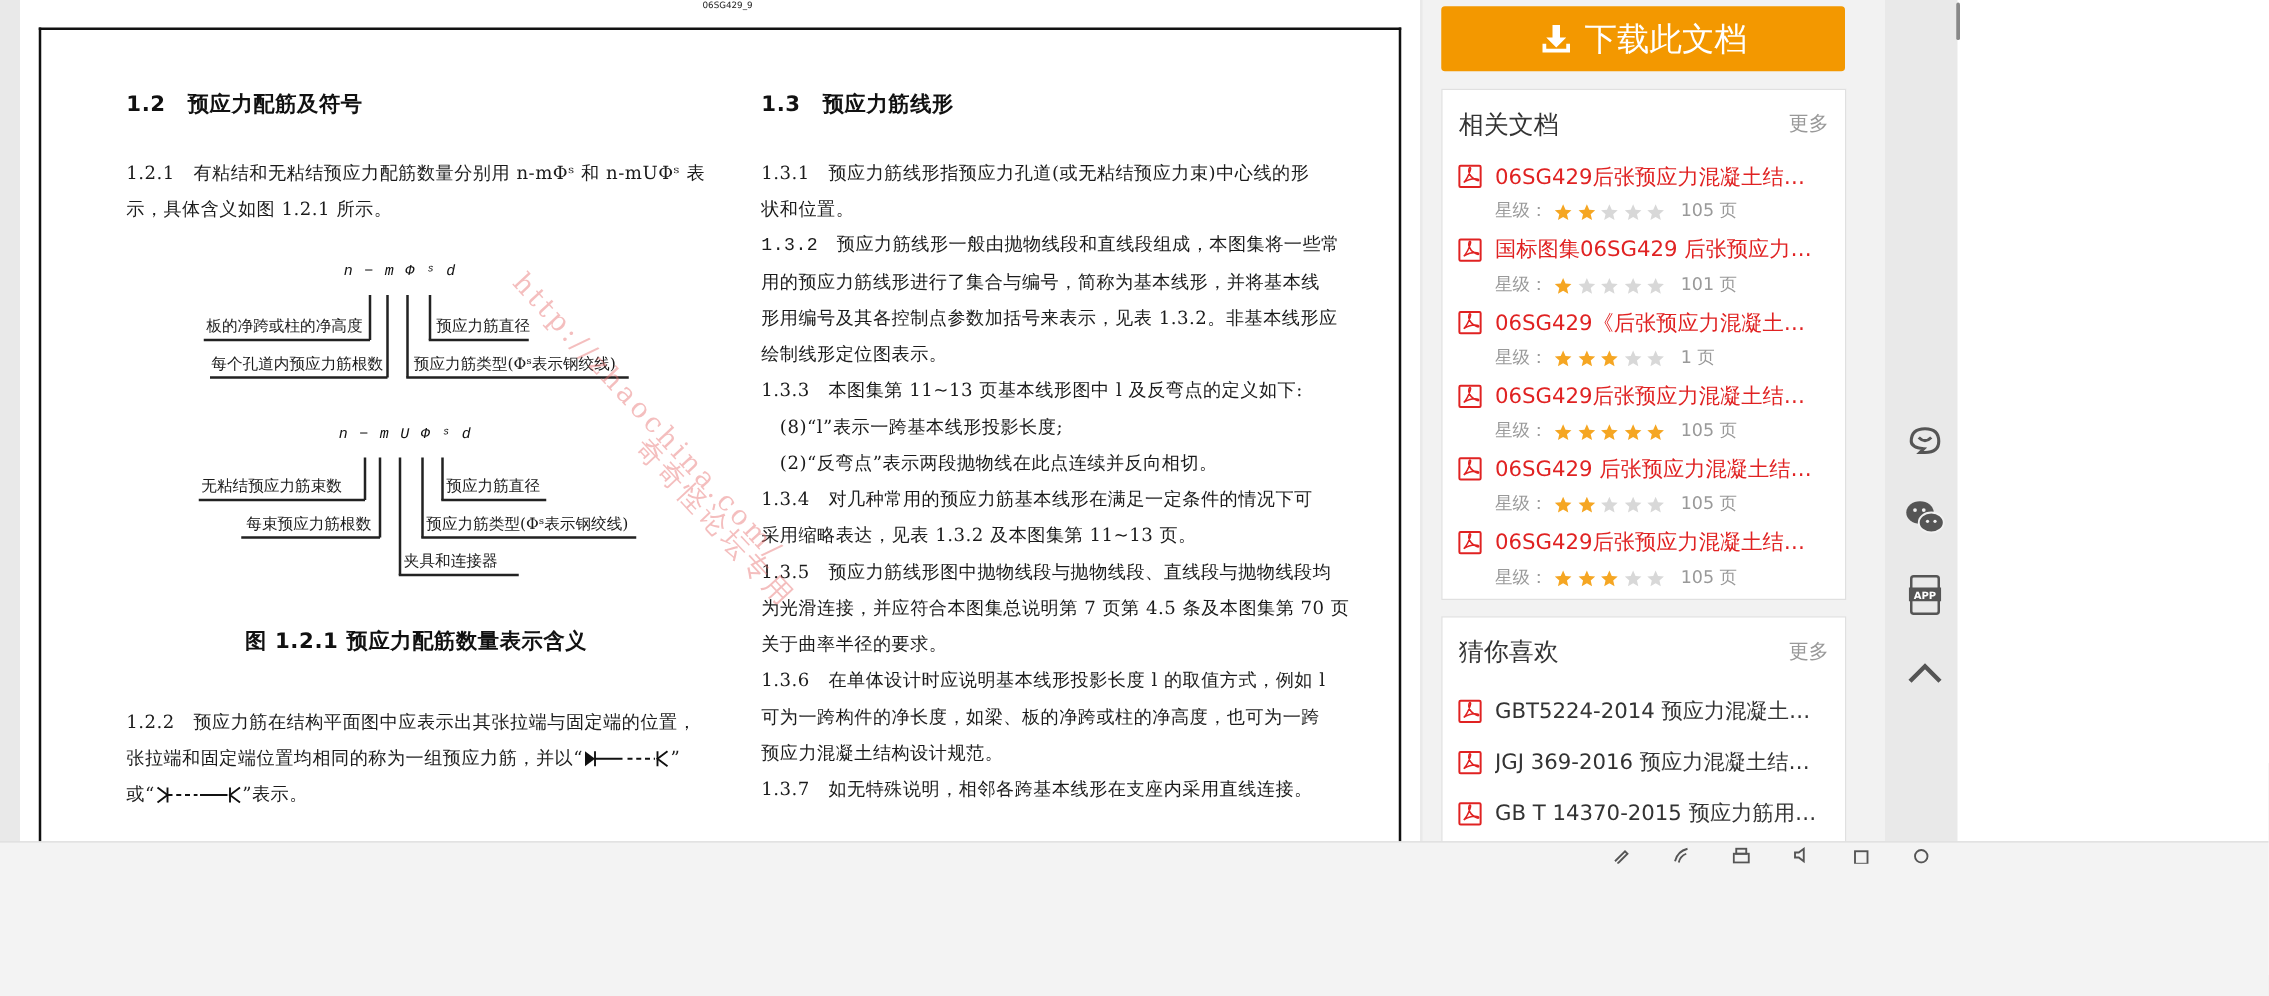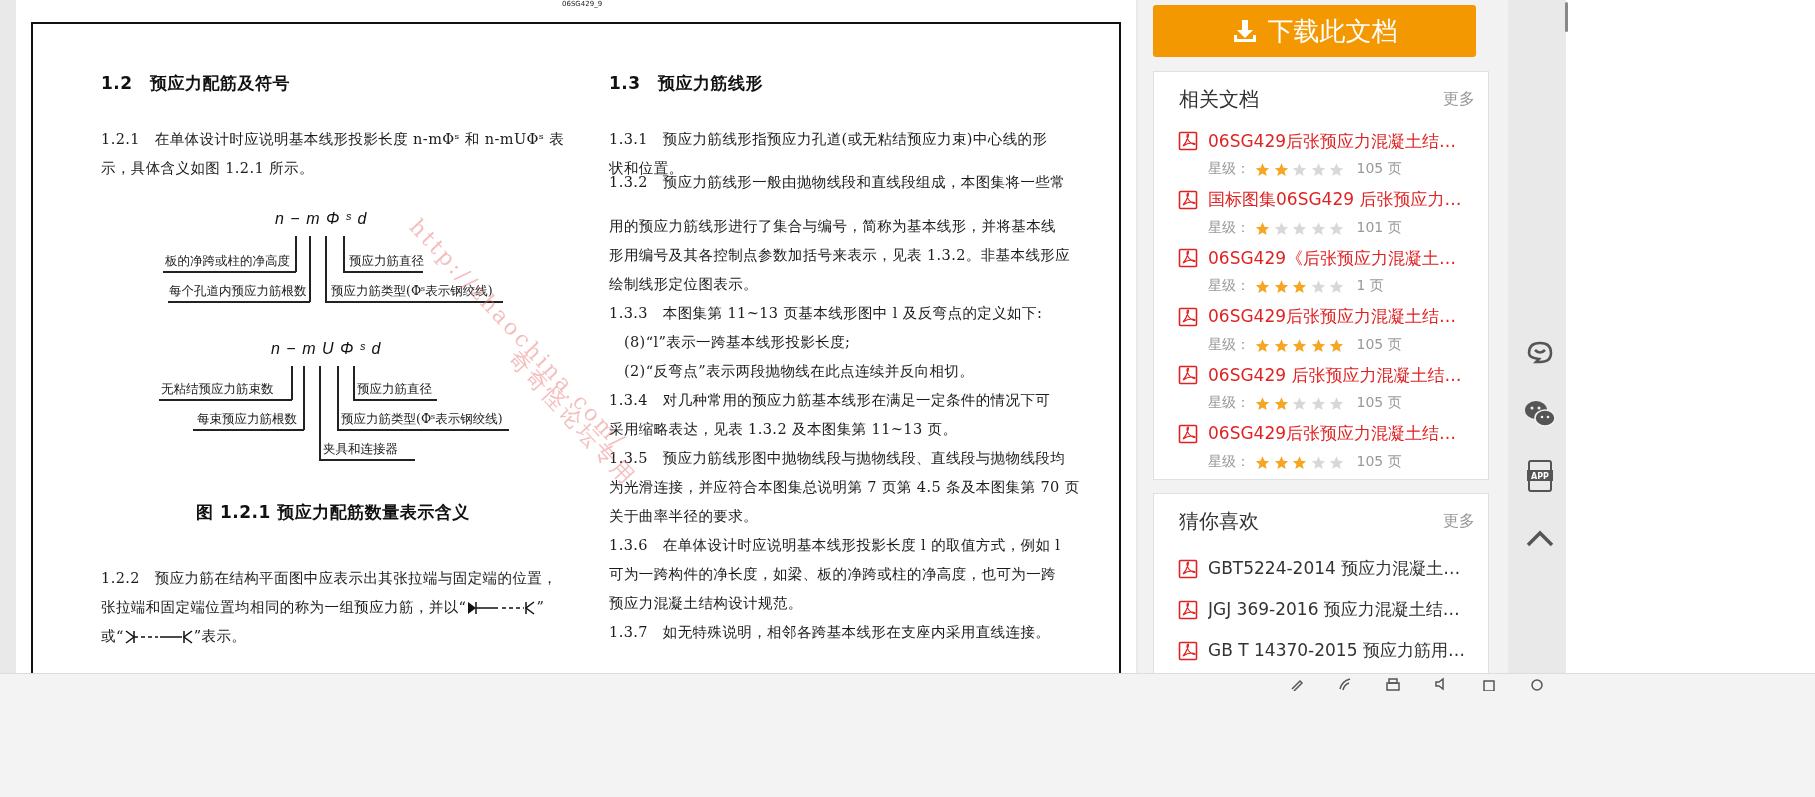--- a/index.html
+++ b/index.html
@@ -12,21 +12,21 @@
   .viewer { position:absolute; left:0; top:0; width:1138px; height:780px; background:#e9e9e9; }
   .page-strip { position:absolute; left:16px; top:0; width:1120px; height:780px; background:#ffffff; }
   .page-label { position:absolute; left:546px; top:0; font-size:7px; color:#222; font-family:"DejaVu Sans", sans-serif; }
   .page-frame {
     position:absolute; left:15px; top:22px; width:1086px; height:680px;
     border:2px solid #111; border-bottom:none; background:#fff;
   }
   .doc { font-family:"DejaVu Serif", serif; color:#1a1a1a; }
   .sec-title { position:absolute; font-family:"DejaVu Sans", sans-serif; font-size:17px; font-weight:bold; color:#111; letter-spacing:0.5px; }
   .para { position:absolute; font-size:14.5px; line-height:29px; color:#1b1b1b; letter-spacing:0.4px; }
-  .formula { position:absolute; font-family:Liberation Sans, sans-serif; font-style:italic; font-size:16px; color:#111; letter-spacing:1px; }
+  .formula { position:absolute; font-family:Liberation Mono, monospace; font-style:italic; font-size:12px; color:#111; letter-spacing:1px; }
   .dlabel { position:absolute; font-size:12.5px; color:#1b1b1b; white-space:nowrap; }
   .line { position:absolute; background:#222; }
   .fig-caption { position:absolute; font-family:"DejaVu Sans", sans-serif; font-size:17px; font-weight:bold; color:#111; letter-spacing:0.5px; }
   .watermark {
     position:absolute; left:405px; top:360px; transform:rotate(47deg); transform-origin:left top;
     font-size:22px; color:rgba(230,110,110,0.45); letter-spacing:3px; white-space:nowrap; font-family:"DejaVu Serif", serif;
   }
   .watermark2 {
     position:absolute; left:505px; top:352px; transform:rotate(47deg); transform-origin:left top;
     font-size:22px; color:rgba(230,110,110,0.45); letter-spacing:3px; white-space:nowrap; font-family:"DejaVu Serif", serif;
@@ -34,21 +34,21 @@
   .symbol { display:inline-block; vertical-align:middle; }
 
   
   .sidebar { position:absolute; left:1138px; top:0; width:370px; height:780px; background:#f2f2f2; }
   .dl-btn {
     position:absolute; left:1153px; top:5px; width:323px; height:52px; background:#f39800; border-radius:3px;
     color:#fff; display:flex; align-items:center; justify-content:center; cursor:pointer;
     font-family:"DejaVu Sans", sans-serif; font-size:26px;
   }
   .dl-btn svg { margin-right:10px; }
-  .card { position:absolute; left:1153px; width:322px; background:#fff; border:1px solid #e0e0e0;padding-left:12px; }
+  .card { position:absolute; left:1153px; width:322px; background:#fff; border:1px solid #e0e0e0; }
   .card-head { display:flex; justify-content:space-between; align-items:center; padding:0 13px; height:54px; }
   .card-title { font-size:20px; color:#333; font-family:"DejaVu Sans", sans-serif; }
   .card-more { font-size:16px; color:#999; cursor:pointer;text-align:right; }
   .doc-item { padding:0 12px; height:58.5px; position:relative; }
   .doc-row { display:flex; align-items:center; height:30px; }
   .pdf-icon { width:20px; height:20px; margin-right:10px; flex:none; }
   .doc-title { font-size:17px; color:#e02222; white-space:nowrap; overflow:hidden; text-overflow:ellipsis; width:262px; cursor:pointer; }
   .doc-title.dark { color:#333; }
   .doc-meta { display:flex; align-items:flex-end; height:22px; padding-left:30px; font-size:14px; color:#999; }
   .stars { display:flex; margin:0 10px 0 4px; }
@@ -70,21 +70,21 @@
 </style>
 </head>
 <body>
 
 <div class="viewer">
   <div class="page-strip">
     <div class="page-label">06SG429_9</div>
     <div class="page-frame doc">
 
       <div class="sec-title" style="left:68px; top:48px;text-align:center;">1.2　预应力配筋及符号</div>
-      <div class="para" style="left:68px; top:101px;">1.2.1　在单体设计时应说明基本线形投影长度 n-mΦˢ 和 n-mUΦˢ 表</div>
+      <div class="para" style="left:68px; top:101px;">1.2.1　有粘结和无粘结预应力配筋数量分别用 n-mΦˢ 和 n-mUΦˢ 表</div>
       <div class="para" style="left:68px; top:130px;">示，具体含义如图 1.2.1 所示。</div>
 
       <div>
         <div class="formula" style="left:242px; top:186px;">n − m Φ ˢ d</div>
 
         <div class="line" style="left:262px; top:212px; width:1.5px; height:36px;"></div>
         <div class="line" style="left:276px; top:212px; width:1.5px; height:66px;"></div>
         <div class="line" style="left:292px; top:212px; width:1.5px; height:66px;"></div>
         <div class="line" style="left:310px; top:212px; width:1.5px; height:36px;"></div>
 
@@ -137,21 +137,21 @@
             <line x1="10" y1="7" x2="34" y2="7" stroke="#111" stroke-width="1.5" stroke-dasharray="4,3"></line>
             <line x1="36" y1="7" x2="58" y2="7" stroke="#111" stroke-width="1.5"></line>
             <line x1="60" y1="1" x2="60" y2="13" stroke="#111" stroke-width="1.5"></line>
             <path d="M68 1 L60 7 L68 13" fill="none" stroke="#111" stroke-width="1.5"></path>
           </svg><span>”表示。</span>
       </div>
 
       <div class="sec-title" style="left:576px; top:48px;">1.3　预应力筋线形</div>
       <div class="para" style="left:576px; top:101px;">1.3.1　预应力筋线形指预应力孔道(或无粘结预应力束)中心线的形</div>
       <div class="para" style="left:576px; top:130px;">状和位置。</div>
-      <div class="para" style="left:576px; top:144px;">1.3.2　预应力筋线形一般由抛物线段和直线段组成，本图集将一些常</div>
+      <div class="para" style="left:576px; top:159px;font-family:Liberation Mono, monospace;">1.3.2　预应力筋线形一般由抛物线段和直线段组成，本图集将一些常</div>
       <div class="para" style="left:576px; top:188px;">用的预应力筋线形进行了集合与编号，简称为基本线形，并将基本线</div>
       <div class="para" style="left:576px; top:217px;">形用编号及其各控制点参数加括号来表示，见表 1.3.2。非基本线形应</div>
       <div class="para" style="left:576px; top:246px;">绘制线形定位图表示。</div>
       <div class="para" style="left:576px; top:275px;">1.3.3　本图集第 11~13 页基本线形图中 l 及反弯点的定义如下:</div>
       <div class="para" style="left:576px; top:304px;">　(8)“l”表示一跨基本线形投影长度;</div>
       <div class="para" style="left:576px; top:333px;">　(2)“反弯点”表示两段抛物线在此点连续并反向相切。</div>
       <div class="para" style="left:576px; top:362px;">1.3.4　对几种常用的预应力筋基本线形在满足一定条件的情况下可</div>
       <div class="para" style="left:576px; top:391px;">采用缩略表达，见表 1.3.2 及本图集第 11~13 页。</div>
       <div class="para" style="left:576px; top:420px;">1.3.5　预应力筋线形图中抛物线段与抛物线段、直线段与抛物线段均</div>
       <div class="para" style="left:576px; top:449px;">为光滑连接，并应符合本图集总说明第 7 页第 4.5 条及本图集第 70 页</div>

